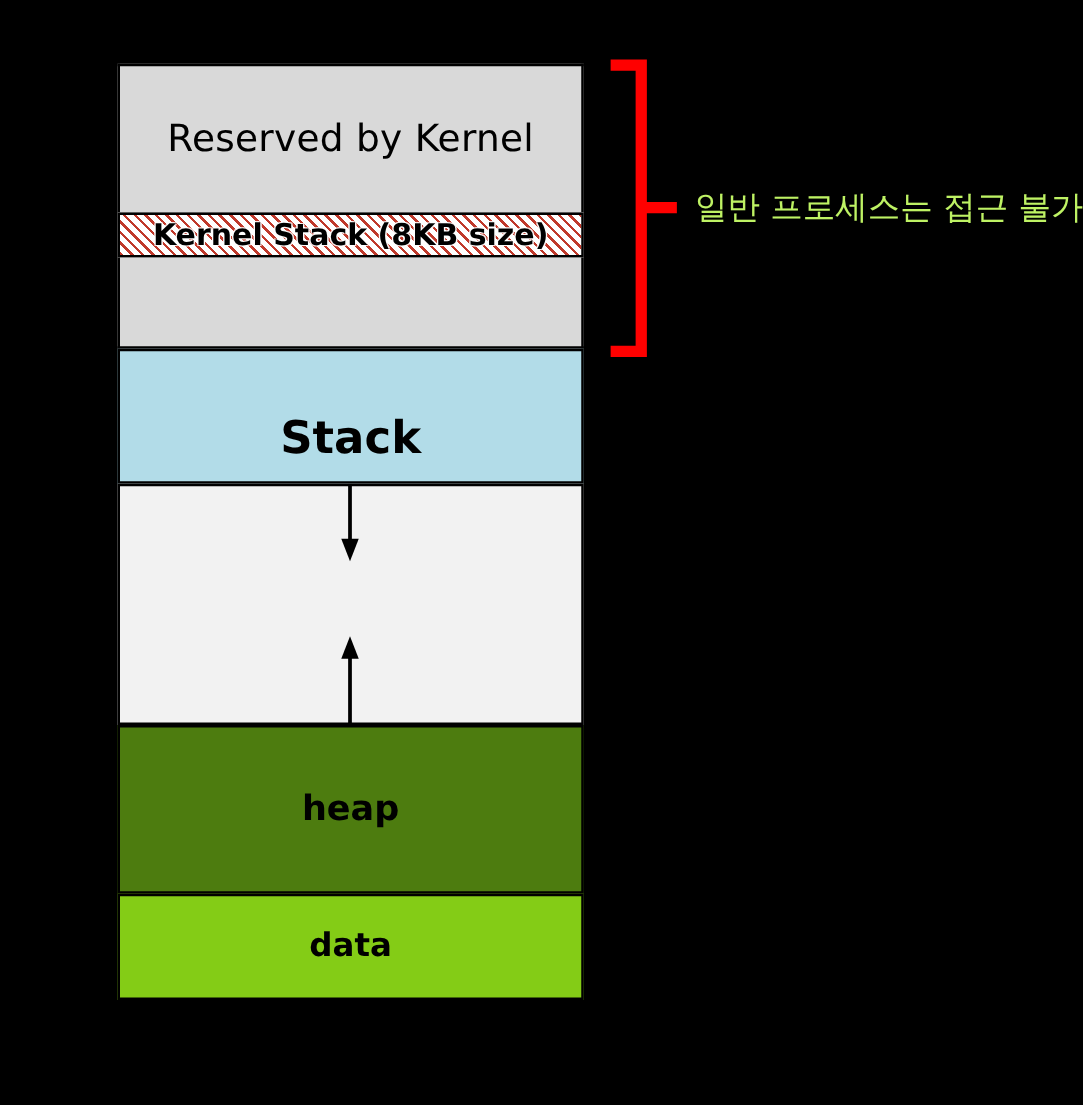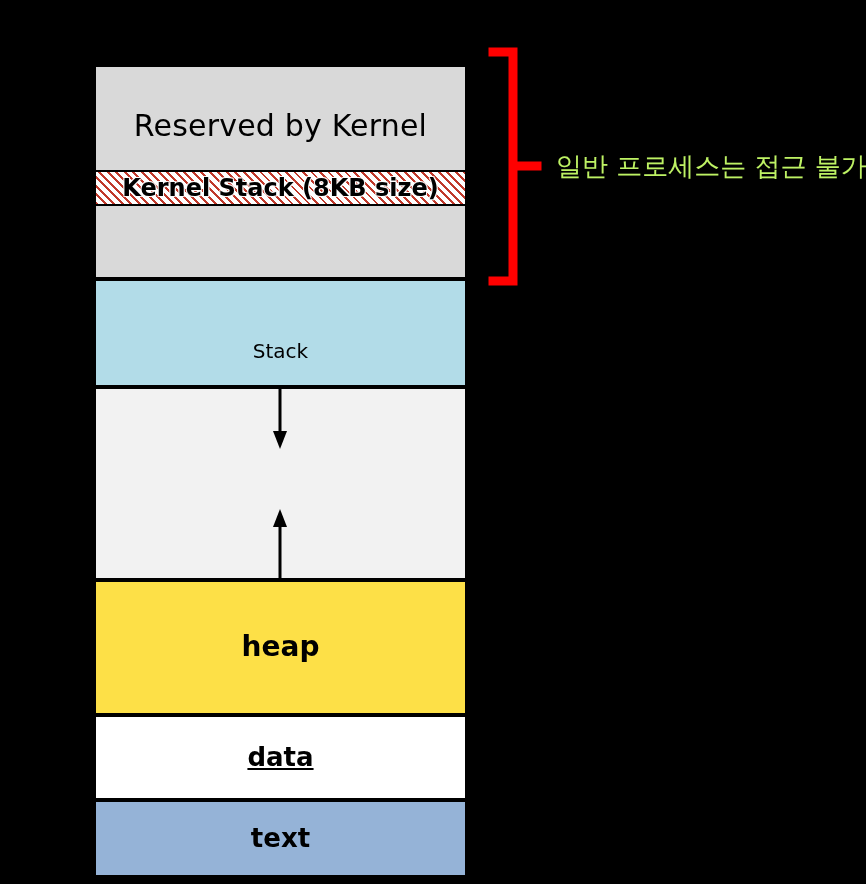--- a/index.html
+++ b/index.html
@@ -46,21 +46,21 @@
     color: #000000;
   }
 
   .seg-label {
     display: block;
     line-height: 1.1;
   }
 
   
   .seg-reserved-top {
-    top: 14px;
+    top: 0;
     height: 119px;
     background: #D9D9D9;
     border-bottom: none;
   }
   .seg-reserved-top .seg-label {
     font-size: 30px;
     font-weight: 400;
     letter-spacing: 0.2px;
   }
 
@@ -93,46 +93,45 @@
     background: #D9D9D9;
     border-top: none;
   }
 
   .seg-stack {
     top: 228px;
     height: 108px;
     background: #B2DCE8;
   }
   .seg-stack .seg-label {
-    font-size: 20px;
-    font-weight: normal;
+    font-size: 36px;
+    font-weight: bold;
     margin-top: 35px;
   }
 
   .seg-gap {
     top: 336px;
     height: 193px;
     background: #F2F2F2;
   }
 
   .seg-heap {
     top: 529px;
     height: 135px;
-    background: #fde047;
+    background: #4d7c0f;
   }
   .seg-heap .seg-label {
     font-size: 28px;
     font-weight: bold;
   }
 
   .seg-data {
     top: 664px;
     height: 85px;
-    background: #ffffff;
-    text-decoration: underline;
+    background: #84cc16;
   }
   .seg-data .seg-label {
     font-size: 26px;
     font-weight: bold;
   }
 
   .seg-text {
     top: 749px;
     height: 77px;
     background: #95B3D7;
@@ -200,23 +199,20 @@
     </div>
 
     <div class="seg seg-heap">
       <span class="seg-label">heap</span>
     </div>
 
     <div class="seg seg-data">
       <span class="seg-label">data</span>
     </div>
 
-    <div class="seg seg-text">
-      <span class="seg-label">text</span>
-    </div>
 
     <svg class="arrow-layer" viewBox="0 0 373 193" xmlns="http://www.w3.org/2000/svg">
 
       <g>
         <line x1="186" y1="0" x2="186" y2="52" stroke="#000000" stroke-width="3"></line>
         <polygon points="186,62 179,44 193,44" fill="#000000"></polygon>
       </g>
 
       <g>
         <line x1="186" y1="193" x2="186" y2="133" stroke="#000000" stroke-width="3"></line>

